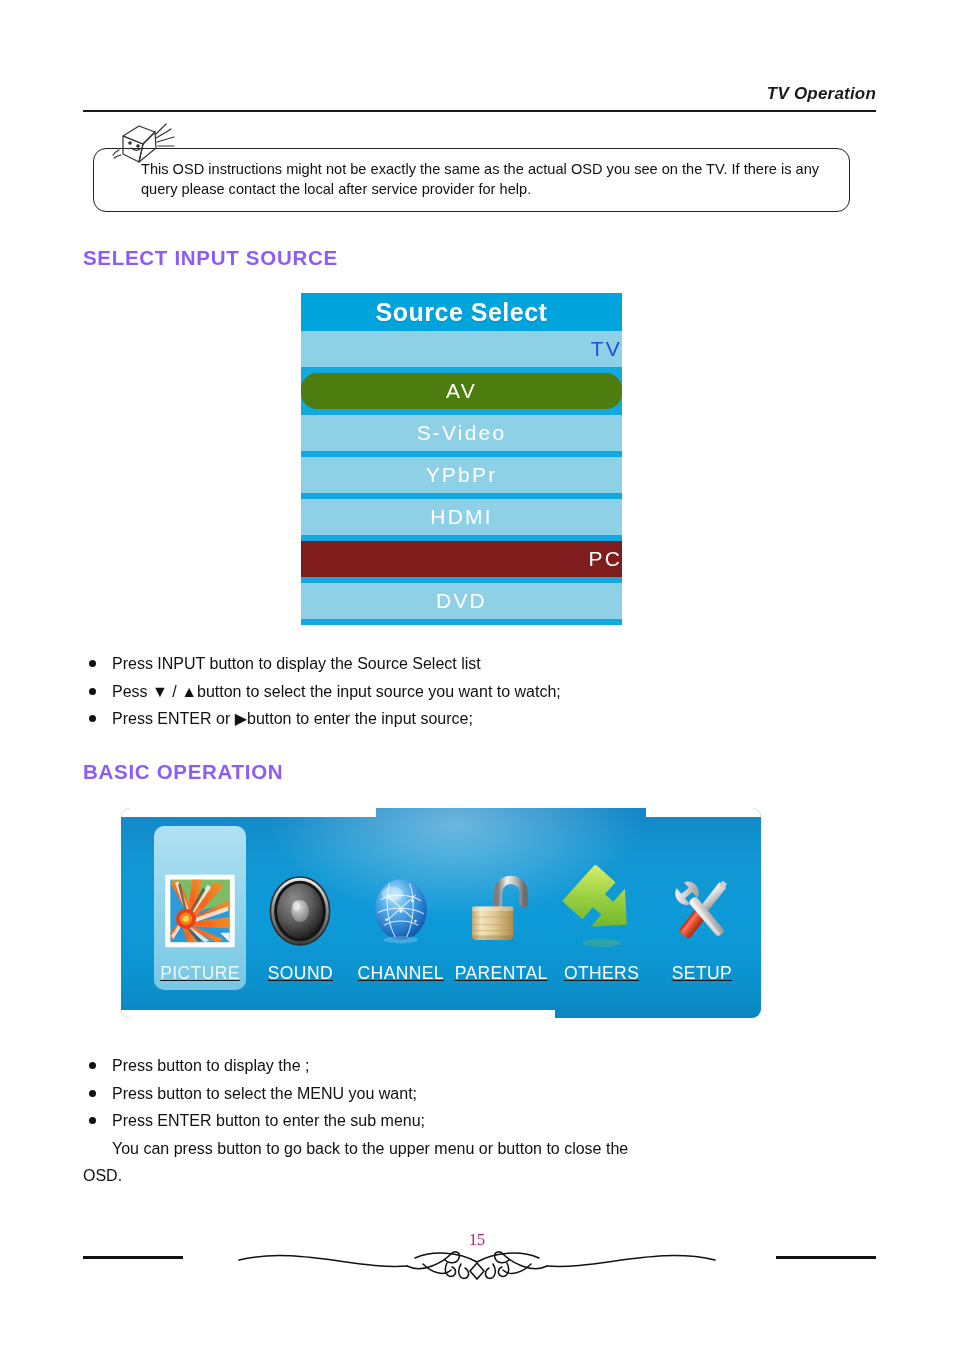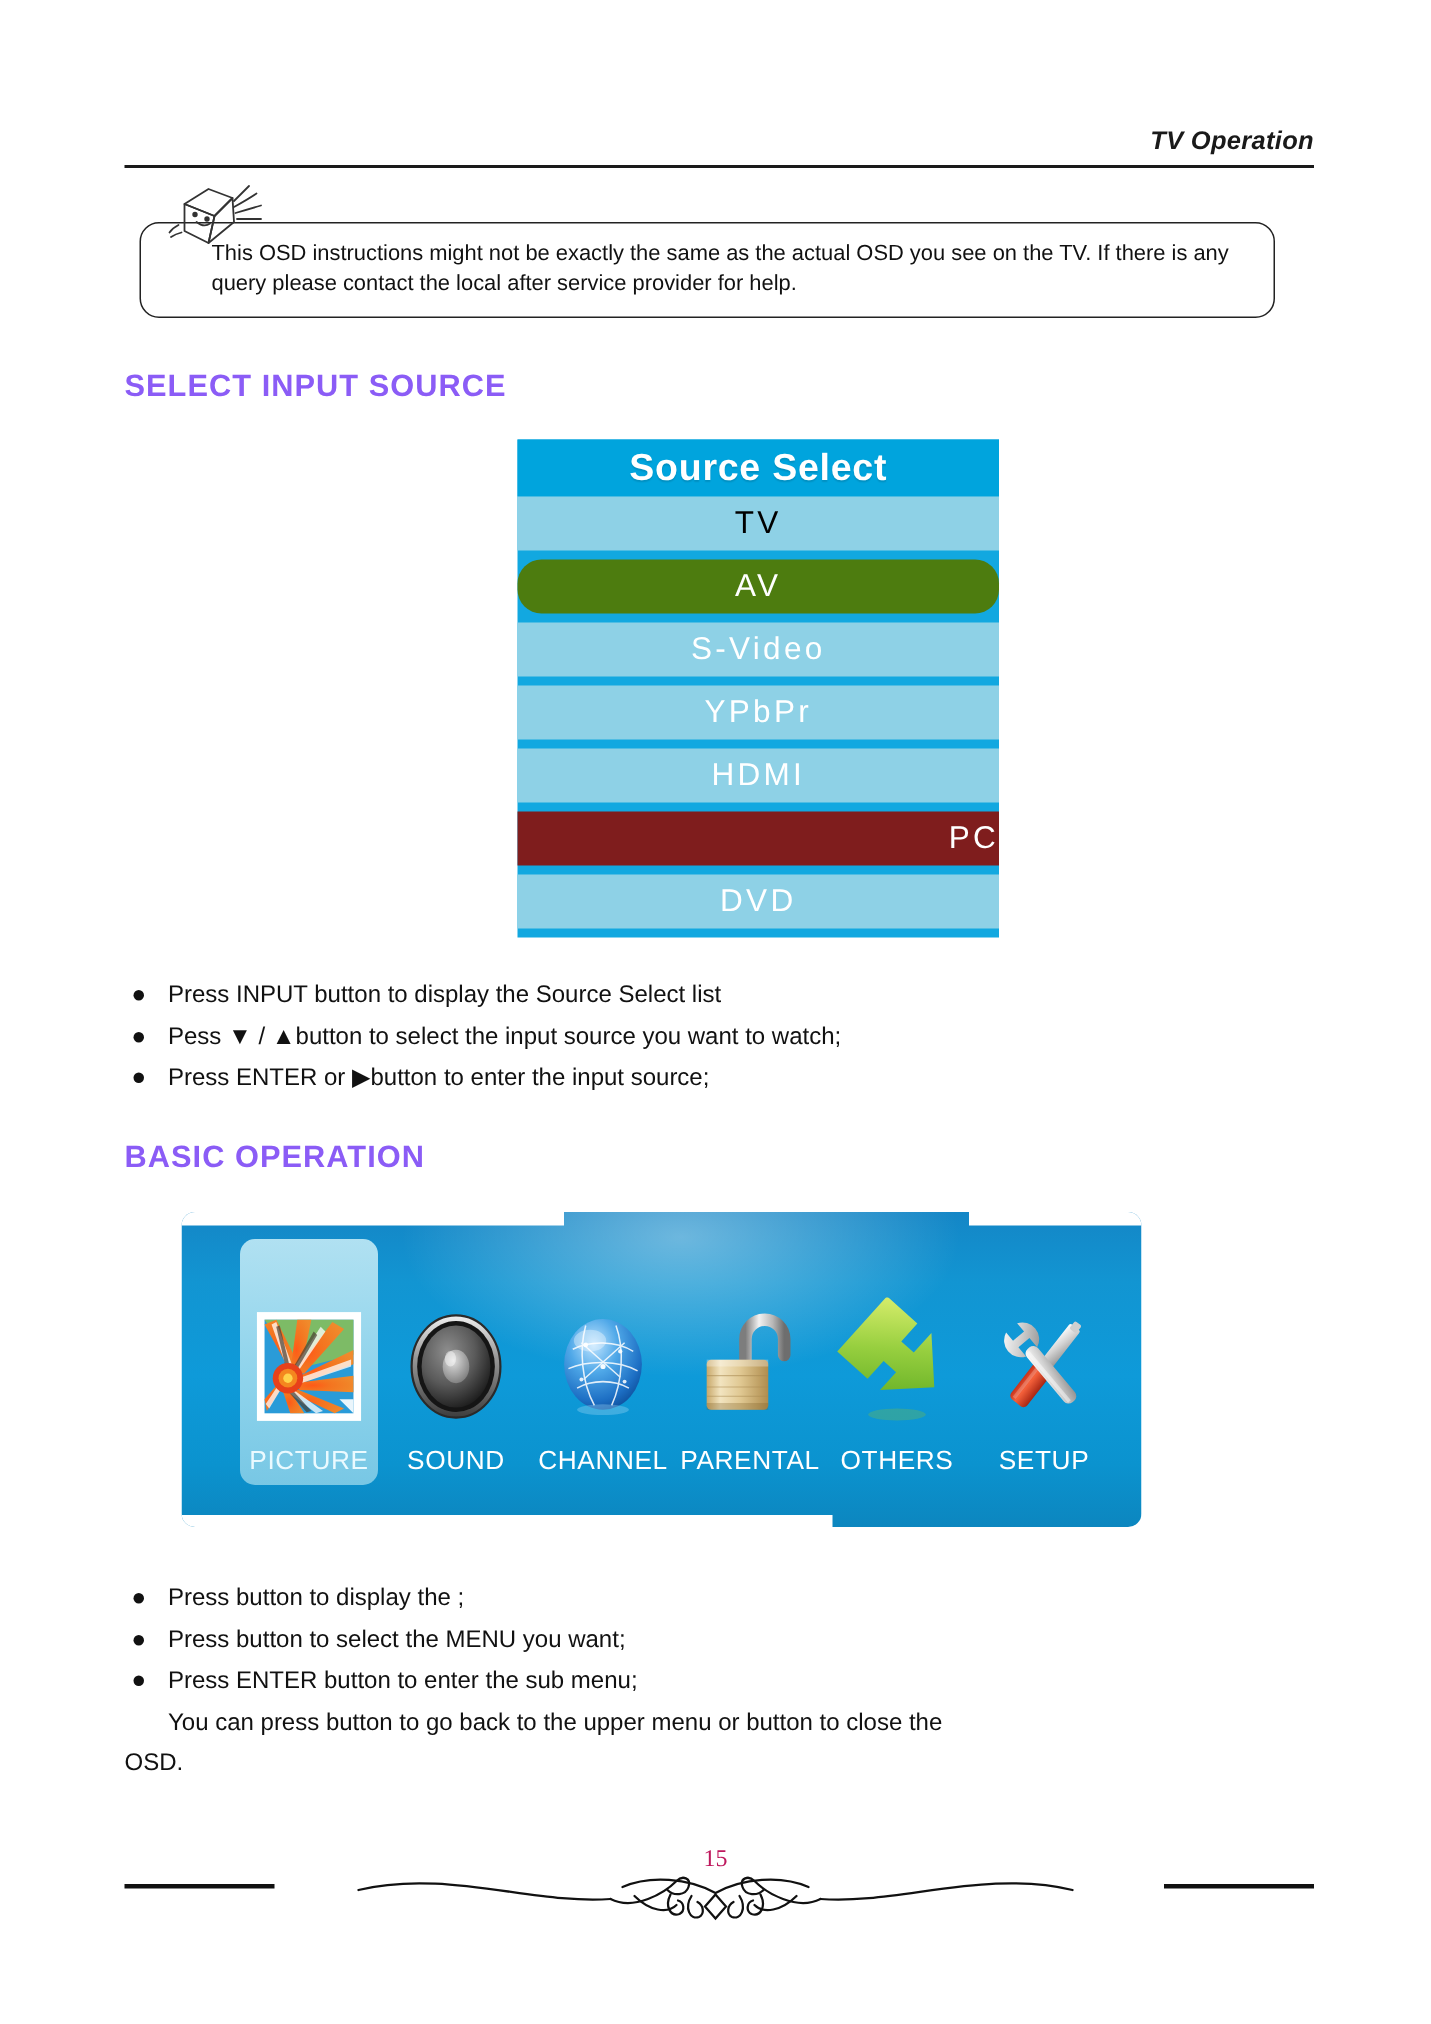--- a/index.html
+++ b/index.html
@@ -93,21 +93,20 @@
   #sec-select { left: 83px; top: 246px; }
   #sec-basic  { left: 83px; top: 760px; }
 
   
   .source-osd {
     position: absolute;
     left: 301px;
     top: 293px;
     width: 321px;
     height: 332px;
-    margin-left: 44px;
   }
   .src-title {
     height: 38px;
     line-height: 38px;
     text-align: center;
     font-size: 25px;
     font-weight: bold;
     color: #ffffff;
     letter-spacing: 0.5px;
     text-shadow: 0 1px 1px rgba(0,0,0,.12);
@@ -186,21 +185,22 @@
     background: #ffffff;
   }
   .osd-items {
     position: absolute;
     left: 30px;
     top: 22px;
     right: 10px;
     height: 168px;
     display: flex;
     align-items: flex-end;
-    justify-content: center;
+    justify-content: space-between;
+    text-decoration: underline;
   }
   .osd-item {
     width: 98px;
     height: 166px;
     position: relative;
     display: flex;
     flex-direction: column;
     align-items: center;
     justify-content: flex-end;
   }
@@ -297,21 +297,21 @@
       <path d="M12 35 q-4 1 -7 3"></path>
     </g>
   </svg>
   <div class="note-text">This OSD instructions might not be exactly the same as the actual OSD you see on the TV. If there is any query please contact the local after service provider for help.</div>
 </div>
 
 <div class="section-title" id="sec-select">SELECT INPUT SOURCE</div>
 
 <div class="source-osd" id="source-osd" style="background: rgb(18, 168, 224);">
     <div class="src-title" style="background: rgb(0, 164, 221); color: rgb(255, 255, 255);">Source Select</div>
-    <div class="src-row" style="background: rgb(142, 209, 230); color: #000000;">TV</div>
+    <div class="src-row" style="background: rgb(142, 209, 230); color: #1d4ed8; text-align: right;">TV</div>
     <div class="src-row" style="background: #4d7c0f; color: rgb(255, 255, 255); border-radius: 16px;">AV</div>
     <div class="src-row" style="background: rgb(142, 209, 230); color: rgb(255, 255, 255);">S-Video</div>
     <div class="src-row" style="background: rgb(142, 209, 230); color: rgb(255, 255, 255);">YPbPr</div>
     <div class="src-row" style="background: rgb(142, 209, 230); color: rgb(255, 255, 255);">HDMI</div>
     <div class="src-row" style="background: #7f1d1d; color: rgb(255, 255, 255); text-align: right;">PC</div>
     <div class="src-row" style="background: rgb(142, 209, 230); color: rgb(255, 255, 255);">DVD</div>
   </div>
 
 <div class="bullet-list" id="bullets-source">
     <div class="bullet-item"><span class="dot"></span><span>Press INPUT button to display the Source Select list</span></div>

